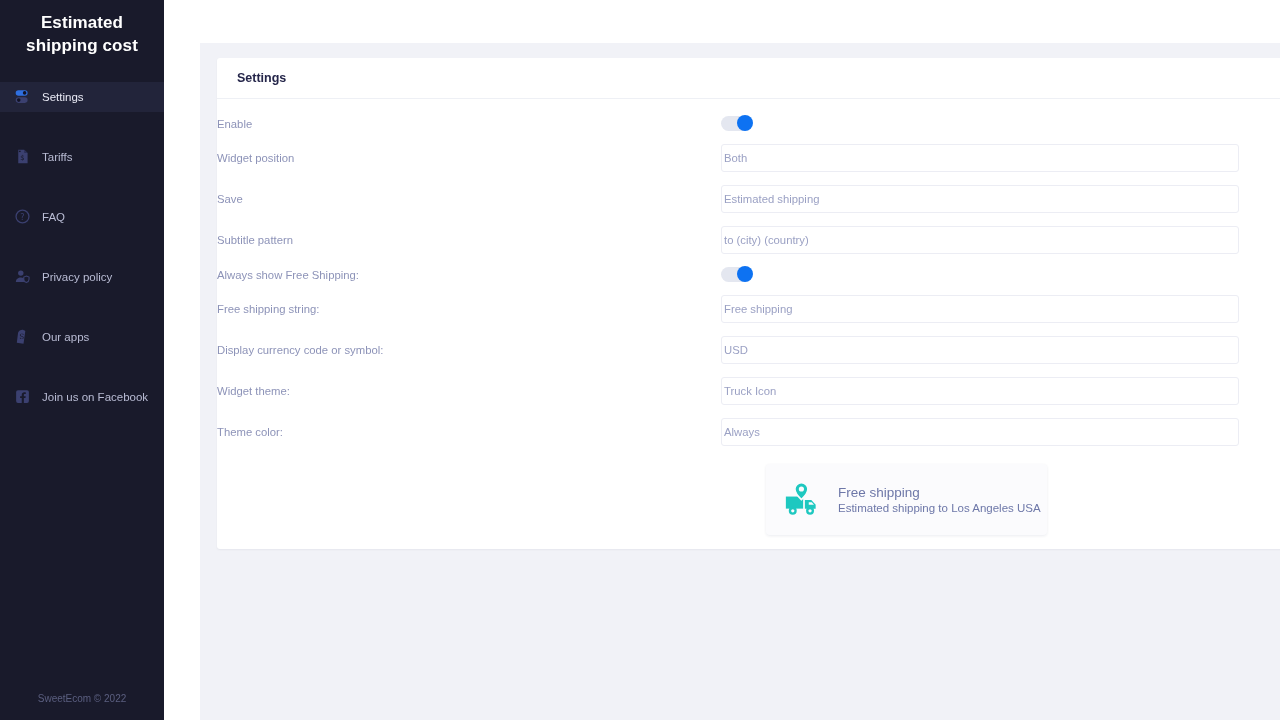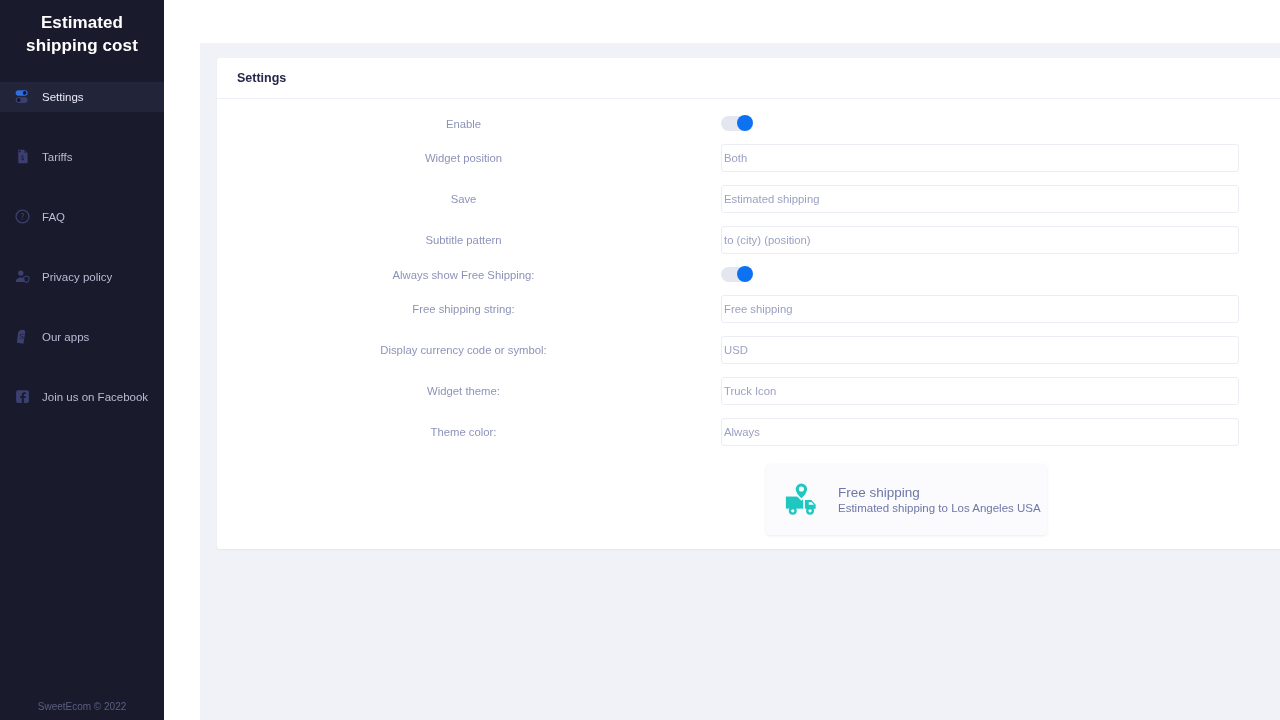--- a/index.html
+++ b/index.html
@@ -44,21 +44,21 @@
   .nav-item.active { background: #22243a; color: #e9eaf5; }
   .nav-sp { height: 30px; }
   .nav-icon {
     width: 17px; height: 17px;
     display: flex; align-items: center; justify-content: center;
     flex: 0 0 17px;
   }
   .nav-icon svg { display: block; }
   .nav-label { white-space: nowrap; }
   .side-footer {
-    position: absolute; left: 0; bottom: 4px;
+    position: absolute; left: 0; bottom: 12px;
     width: 164px; text-align: center;
     font-size: 10px; color: #5b5f80;
     padding-bottom: 4px;
   }
 
   
   .main { flex: 1; height: 720px; position: relative; background: #ffffff; }
   .topbar { height: 43px; background: #ffffff; width: 100%; }
   .page { position: absolute; top: 43px; left: 0; right: 0; bottom: 0; background: #f1f2f7; }
 
@@ -77,21 +77,21 @@
     font-size: 12.5px; font-weight: bold;
     color: #25264a;
     border-bottom: 1px solid #eef0f5;
   }
   .card-body { padding: 17px 0 14px 0; }
 
   
   .row { display: flex; align-items: center; margin-bottom: 13px; }
   .row:last-child { margin-bottom: 0; }
   .label {
-    width: 504px; text-align: center;
+    width: 504px; text-align: left;
     padding-right: 11px;
     font-size: 11.3px; color: #8d93b8;
     white-space: nowrap;
   }
   .field { width: 518px; }
   .input {
     width: 518px; height: 28px;
     border: 1px solid #ecedf4;
     border-radius: 3px;
     background: #ffffff;
@@ -268,21 +268,21 @@
           <div class="row">
             <div class="label">Save</div>
             <div class="field">
               <div class="input">Estimated shipping</div>
             </div>
           </div>
 
           <div class="row">
             <div class="label">Subtitle pattern</div>
             <div class="field">
-              <div class="input">to (city) (position)</div>
+              <div class="input">to (city) (country)</div>
             </div>
           </div>
 
           <div class="row">
             <div class="label">Always show Free Shipping:</div>
             <div class="field">
               <div class="toggle">
                 <span class="knob"></span>
               </div>
             </div>

